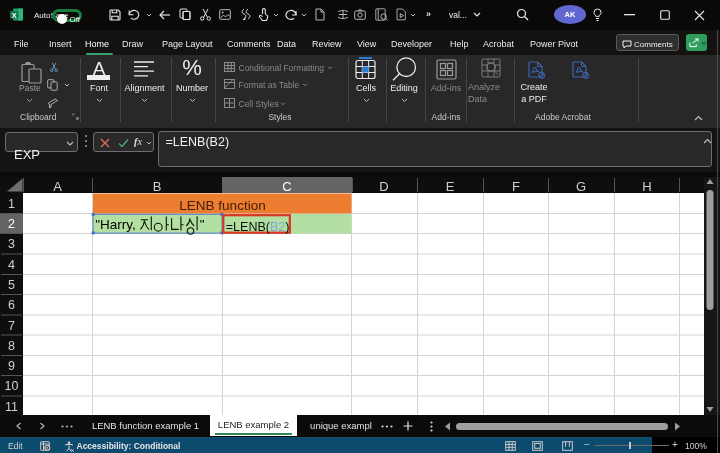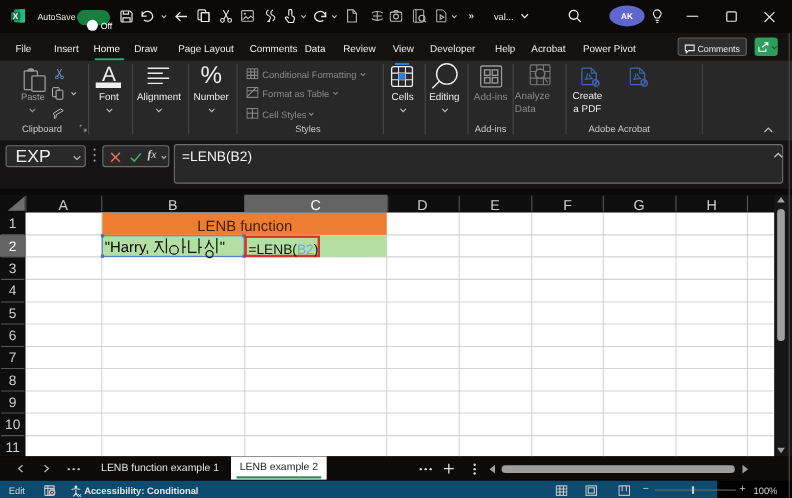--- a/index.html
+++ b/index.html
@@ -12,21 +12,21 @@
 <div class="abs" id="titlebar" style="left:0;top:0;width:720px;height:30px;background:#0a0908;color:#fff">
 
   <svg class="abs" style="left:10px;top:7.5px" width="13" height="13" viewBox="0 0 13 13">
     <rect x="3" y="0.5" width="10" height="12" rx="1" fill="#21a366"></rect>
     <rect x="8" y="0.5" width="5" height="12" rx="1" fill="#2cb57d"></rect>
     <rect x="0" y="3" width="8.5" height="7.5" rx="0.8" fill="#17744c"></rect>
     <text x="4.2" y="9.7" font-size="7.5" font-weight="bold" fill="#fff" text-anchor="middle" font-family="Liberation Sans">X</text>
   </svg>
   <div class="abs" style="left:34px;top:11px;font-size:8px;color:#ededed">AutoSave</div>
 
-  <div class="abs" style="left:70px;top:9px;width:30px;height:13px;border:7px solid #15803d;border-radius:7px">
+  <div class="abs" style="left:52px;top:9px;width:30px;height:13px;border:3px solid #15803d;border-radius:7px">
     <div class="abs" style="left:1.5px;top:1.5px;width:10px;height:10px;border-radius:50%;background:#fff"></div>
     <div class="abs" style="left:14.5px;top:2.5px;font-size:8px;color:#fff">Off</div>
   </div>
 
   <svg class="abs" style="left:109px;top:9px" width="12" height="12" viewBox="0 0 12 12" fill="none" stroke="#e6e6e6" stroke-width="1.1">
     <path d="M1 1.8 a0.8 0.8 0 0 1 0.8 -0.8 h7.4 L11 2.8 v7.4 a0.8 0.8 0 0 1 -0.8 0.8 H1.8 a0.8 0.8 0 0 1 -0.8 -0.8 z"></path>
         <path d="M3.2 1.2 v2.6 h4.6 v-2.6"></path>
         <path d="M2.8 11 v-3.8 h6.4 V11"></path>
   </svg>
 
@@ -323,21 +323,21 @@
   <div class="abs" style="left:521px;top:57px;width:84px;text-align:center;font-size:8.5px;color:#c9c9c9">Adobe Acrobat</div>
 
   <svg class="abs" style="left:694px;top:60px" width="9" height="6" viewBox="0 0 9 6" fill="none" stroke="#bdbdbd" stroke-width="1.2">
         <path d="M1 5 L4.5 1.5 L8 5"></path>
       </svg>
 </div>
 
 <div class="abs" id="fbar" style="left:0;top:128px;width:720px;height:44px;background:#151313">
 
   <div class="abs" style="left:5px;top:4px;width:73px;height:20px;background:#292929;border:1px solid #6e6e6e;border-radius:3px">
-    <div class="abs" style="left:8px;top:1px;font-size:16px;color:#f0f0f0">EXP</div>
+    <div class="abs" style="left:8px;top:14px;font-size:13px;color:#f0f0f0">EXP</div>
     <svg class="abs" style="left:60px;top:7.5px" width="8" height="6" viewBox="0 0 8 6" fill="none" stroke="#bdbdbd" stroke-width="1.1">
           <path d="M1 1 l3 3 l3 -3"></path>
         </svg>
   </div>
 
   <div class="abs" style="left:85px;top:7px;width:2px;height:2px;background:#9a9a9a;border-radius:50%"></div>
   <div class="abs" style="left:85px;top:12px;width:2px;height:2px;background:#9a9a9a;border-radius:50%"></div>
   <div class="abs" style="left:85px;top:17px;width:2px;height:2px;background:#9a9a9a;border-radius:50%"></div>
 
   <div class="abs" style="left:93px;top:4px;width:61px;height:20px;background:#292929;border:1px solid #6e6e6e;border-radius:3px">
@@ -455,20 +455,21 @@
       </svg>
   <svg class="abs" style="left:61px;top:10px" width="12" height="3" viewBox="0 0 12 3">
         <circle cx="1.5" cy="1.5" r="1.1" fill="#b5b5b5"></circle>
         <circle cx="6" cy="1.5" r="1.1" fill="#b5b5b5"></circle>
         <circle cx="10.5" cy="1.5" r="1.1" fill="#b5b5b5"></circle>
       </svg>
   <div class="abs" style="left:82px;top:0;width:127px;height:22px;text-align:center;line-height:21px">LENB function example 1</div>
   <div class="abs" style="left:210px;top:0;width:87px;height:21px;background:#fff;color:#1f1f1f;text-align:center;line-height:20px">LENB example 2
     <div class="abs" style="left:5px;bottom:1.5px;width:77px;height:2px;background:#2c8a56"></div>
   </div>
+  <div class="abs" style="left:298px;top:0;width:86px;height:22px;text-align:center;line-height:21px">unique exampl</div>
   <svg class="abs" style="left:381px;top:10px" width="12" height="3" viewBox="0 0 12 3">
         <circle cx="1.5" cy="1.5" r="1.1" fill="#d8d8d8"></circle>
         <circle cx="6" cy="1.5" r="1.1" fill="#d8d8d8"></circle>
         <circle cx="10.5" cy="1.5" r="1.1" fill="#d8d8d8"></circle>
       </svg>
   <svg class="abs" style="left:403px;top:6px" width="10" height="10" viewBox="0 0 10 10" fill="none" stroke="#dedede" stroke-width="1.2">
         <path d="M5 0.5 V9.5 M0.5 5 H9.5"></path>
       </svg>
   <svg class="abs" style="left:430px;top:6px" width="3" height="11" viewBox="0 0 3 11">
         <circle cx="1.5" cy="1.5" r="1.1" fill="#d8d8d8"></circle>

